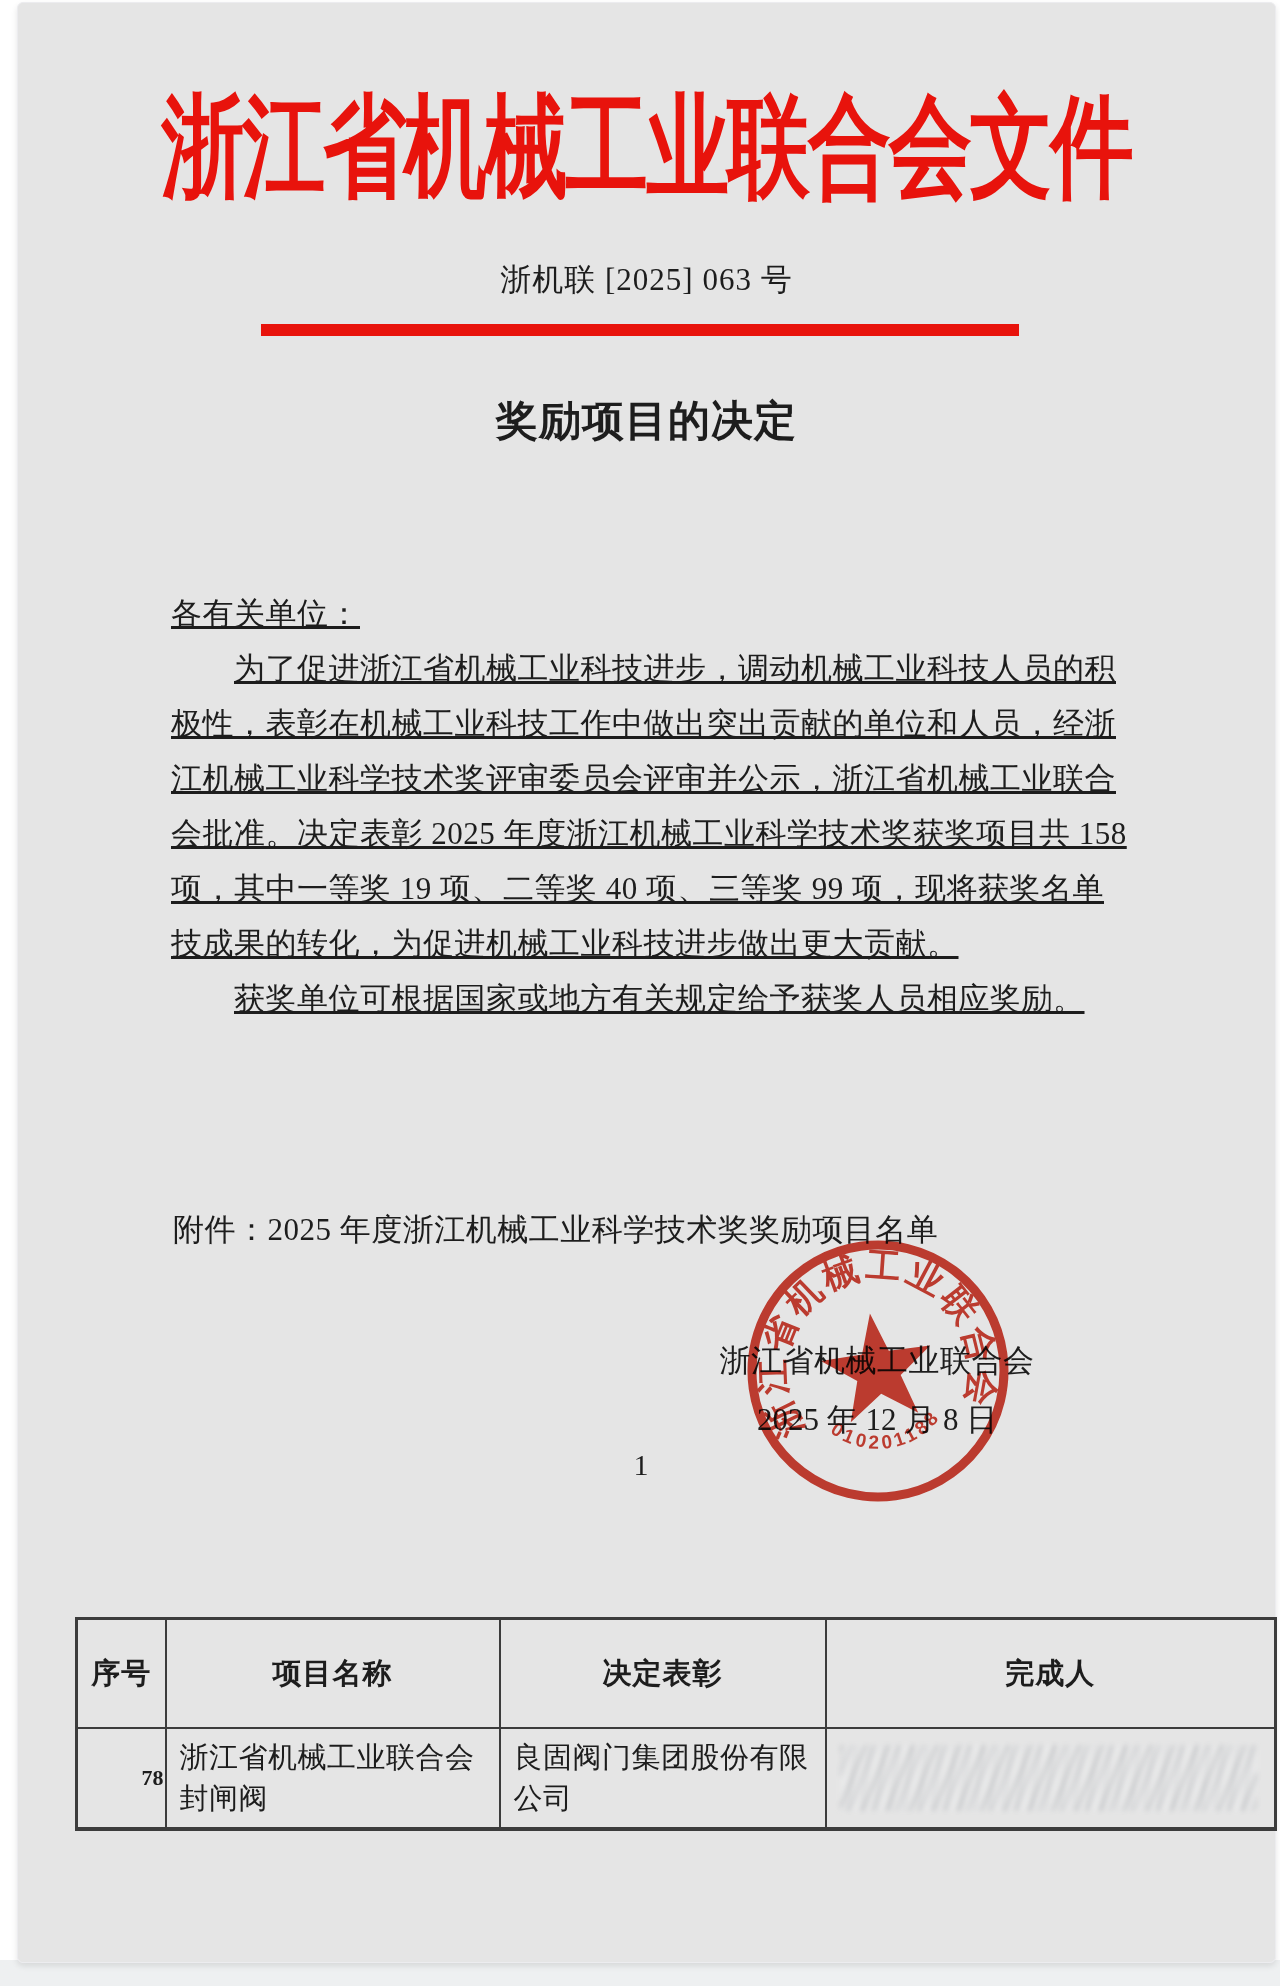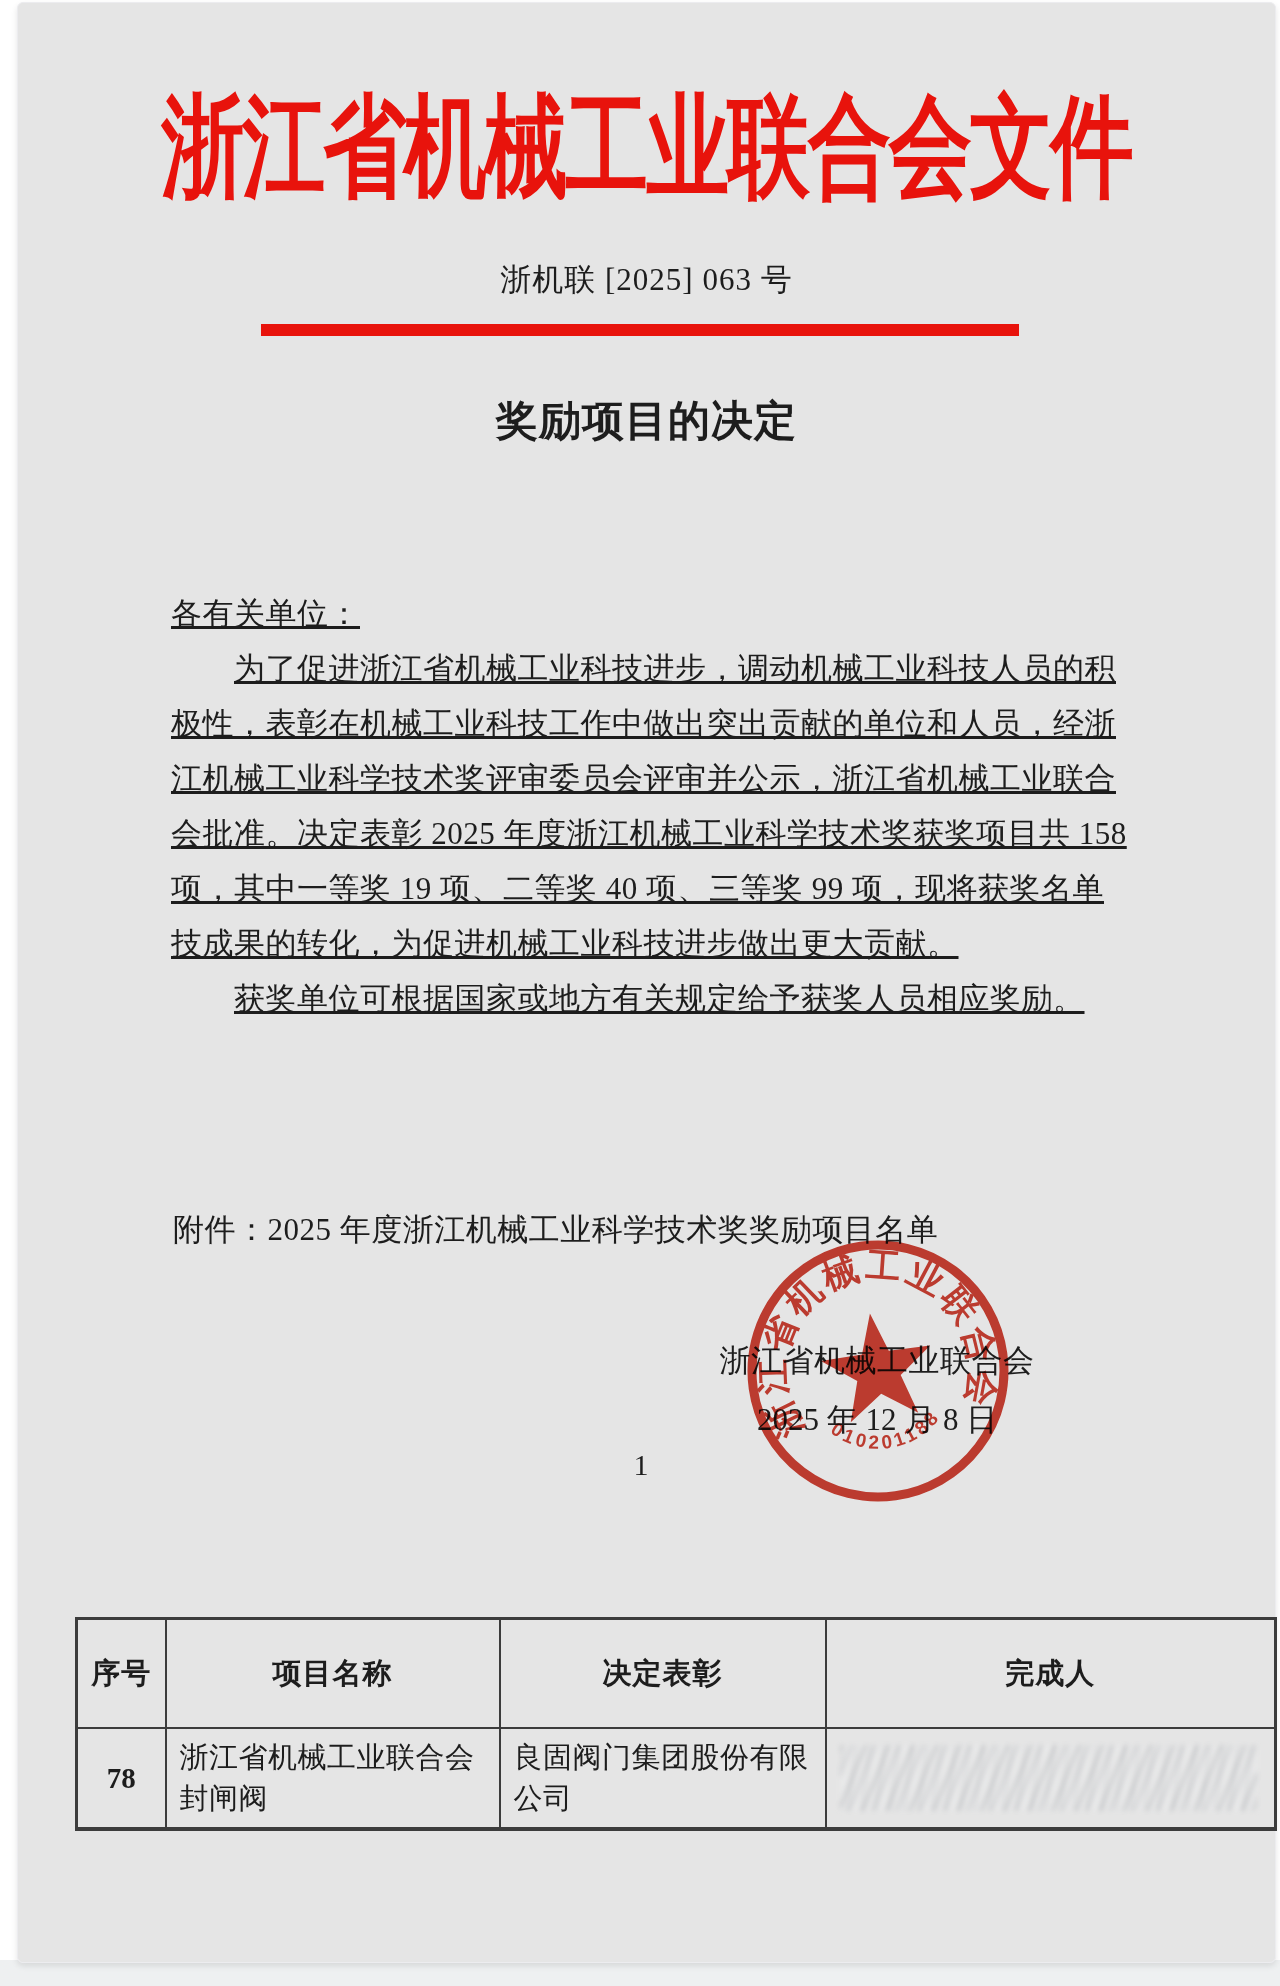--- a/index.html
+++ b/index.html
@@ -60,21 +60,21 @@
   }
   .awards-table td{
     border:2px solid #3c3c3c;vertical-align:middle;overflow:hidden;
   }
   .awards-table{border:3px solid #3c3c3c;border-bottom-width:4px;}
   .awards-table tr.hdr td{
     height:105px;text-align:center;font-family:"Liberation Sans","DejaVu Sans",sans-serif;
     font-weight:bold;font-size:29px;letter-spacing:1px;
   }
   .awards-table tr.rowdata td{height:96px;}
-  .cell-index{text-align:center;font-weight:bold;font-size:29px;}
+  .cell-index{text-align:right;font-weight:bold;font-size:22px;}
   .cell-project,.cell-org{font-size:29px;line-height:41px;padding-left:13px;letter-spacing:.5px;}
   .cell-people{position:relative;}
   .redaction{
     margin:0 16px 0 12px;height:66px;border-radius:3px;opacity:.6;
     background:
       repeating-linear-gradient(112deg,rgba(130,135,142,.45) 0 3px,rgba(238,239,241,.18) 3px 9px,rgba(165,170,177,.38) 9px 13px,rgba(248,249,250,.25) 13px 22px),
       repeating-linear-gradient(98deg,rgba(150,154,160,.25) 0 5px,rgba(240,241,243,.2) 5px 14px);
     filter:blur(2.5px);
   }
 </style>

